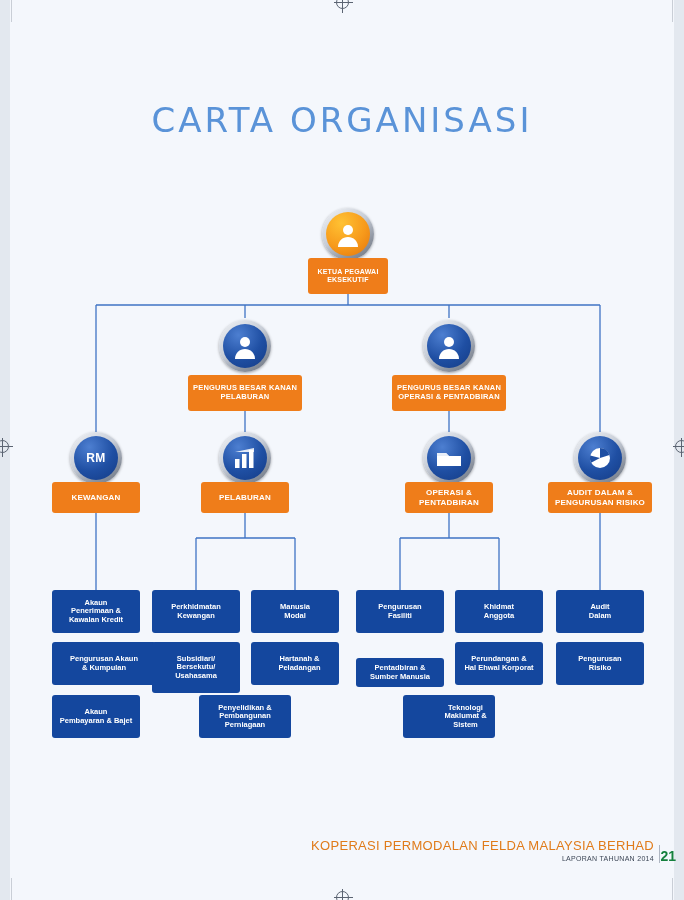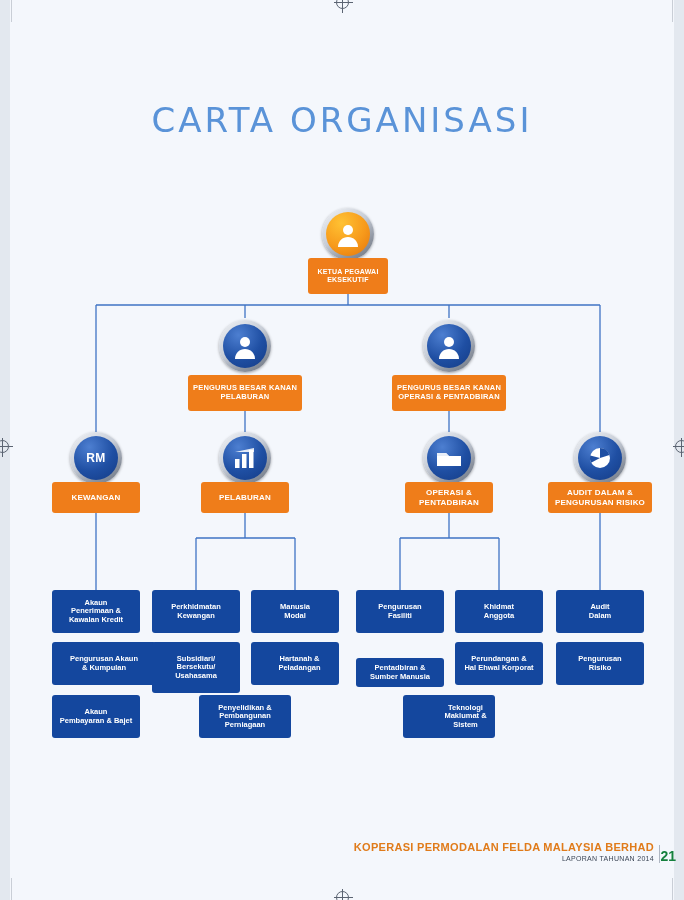--- a/index.html
+++ b/index.html
@@ -115,22 +115,22 @@
   .avatar svg { display: block; }
 
   
   #footer {
     position: absolute;
     right: 30px;
     bottom: 38px;
     text-align: right;
   }
   #footer .l1 {
-    font-size: 11px;
-    font-weight: bold;
+    font-size: 13px;
+    font-weight: normal;
     color: #e07b1a;
     letter-spacing: .3px;
   }
   #footer .l2 {
     font-size: 7px;
     color: #3c4656;
     letter-spacing: .3px;
     margin-top: 2px;
   }
   #pagenum {

